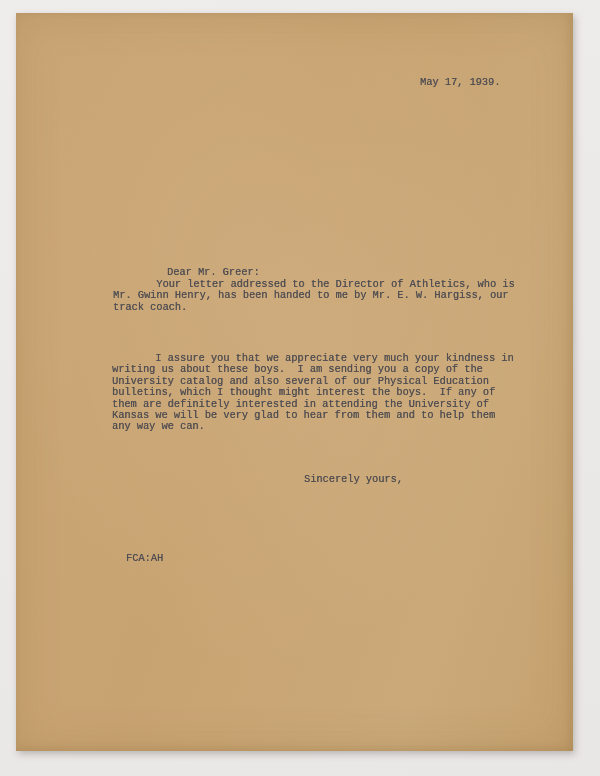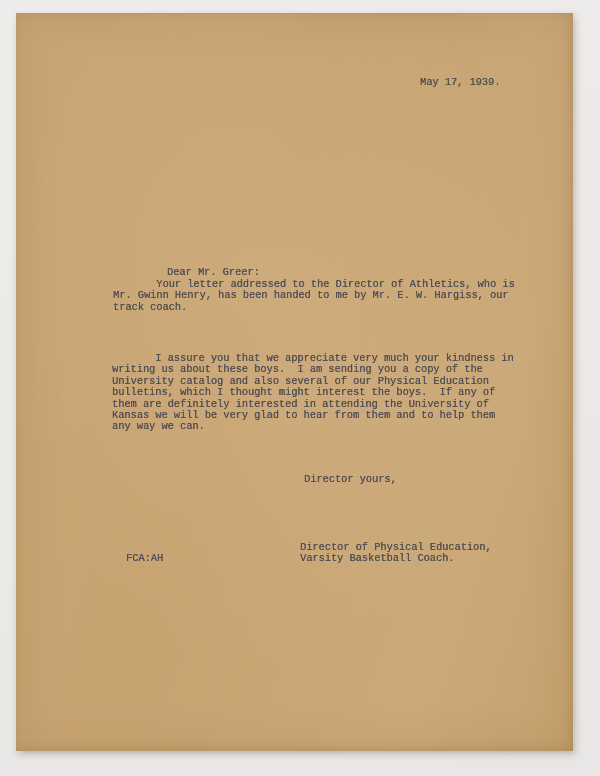--- a/index.html
+++ b/index.html
@@ -71,21 +71,19 @@
 
     <div class="typed para-2">       I assure you that we appreciate very much your kindness in
 writing us about these boys.  I am sending you a copy of the
 University catalog and also several of our Physical Education
 bulletins, which I thought might interest the boys.  If any of
 them are definitely interested in attending the University of
 Kansas we will be very glad to hear from them and to help them
 any way we can.</div>
 
 
-    <div class="typed closing-line">Director yours,</div>
+    <div class="typed closing-line">Sincerely yours,</div>
 
-    <div class="typed sig-title-block">Director of Physical Education,
-Varsity Basketball Coach.</div>
 
     <div class="typed initials-line">FCA:AH</div>
 
   </div>
 </div>
 
 </body></html>

